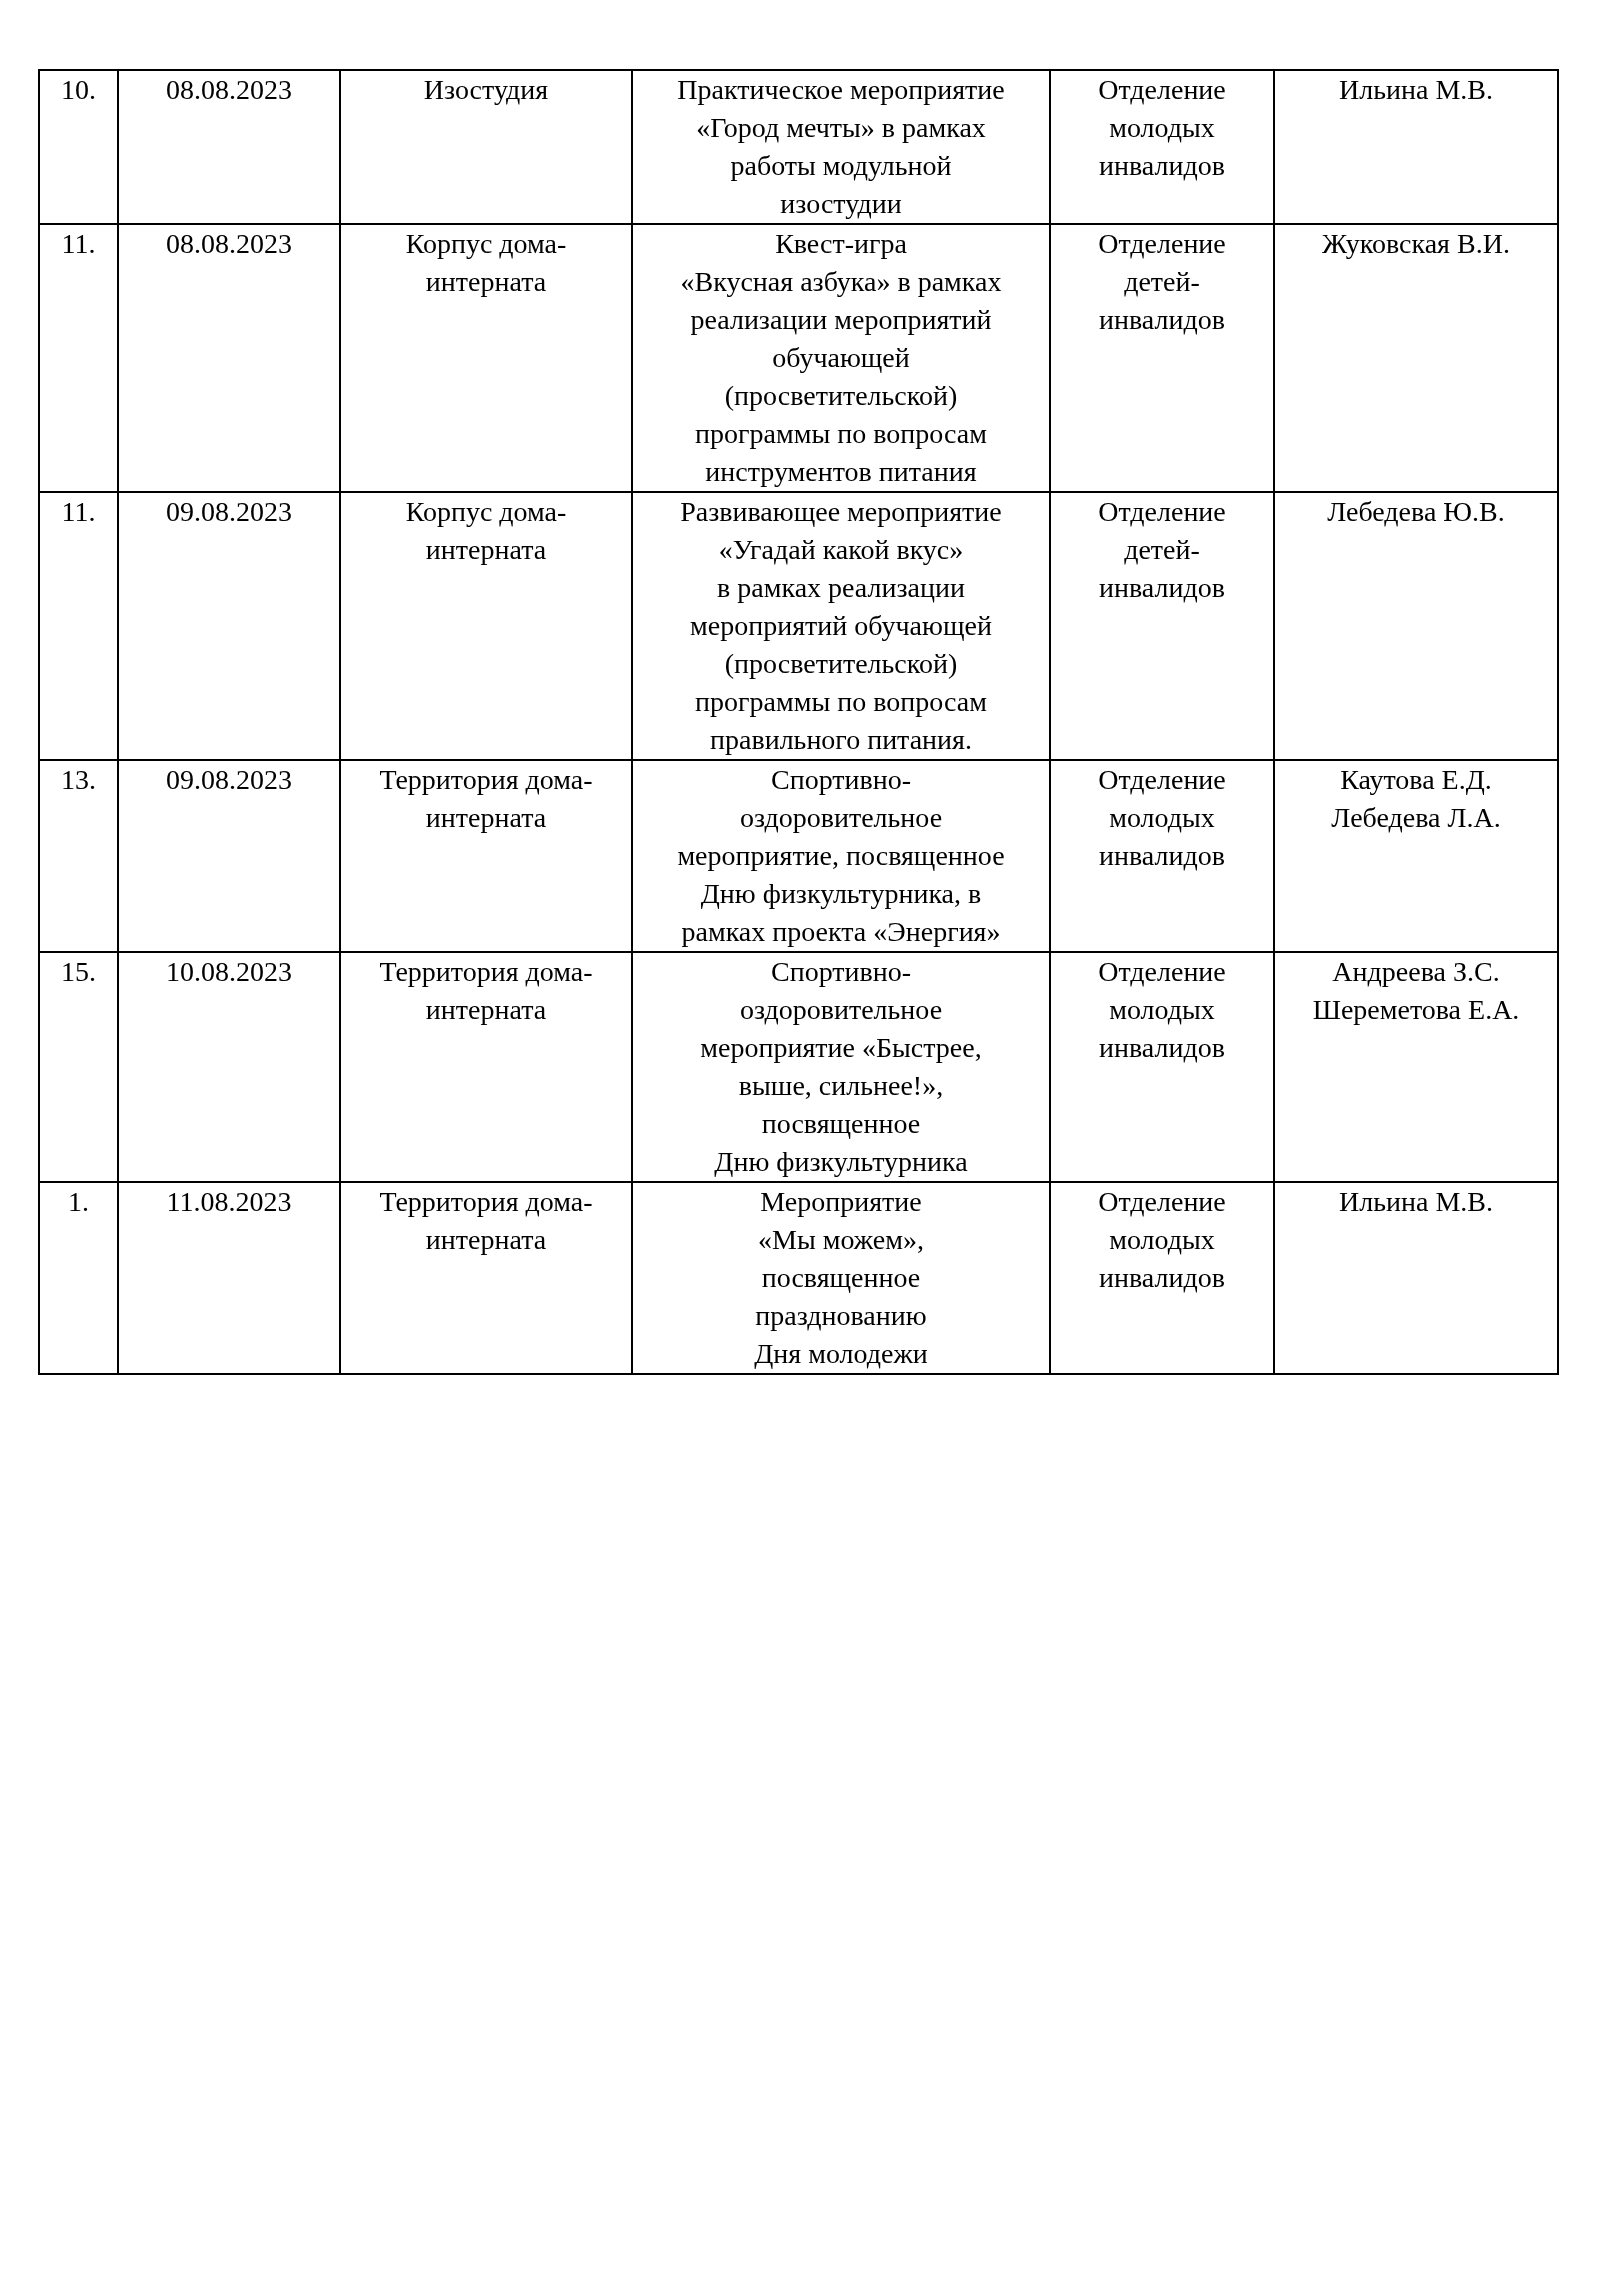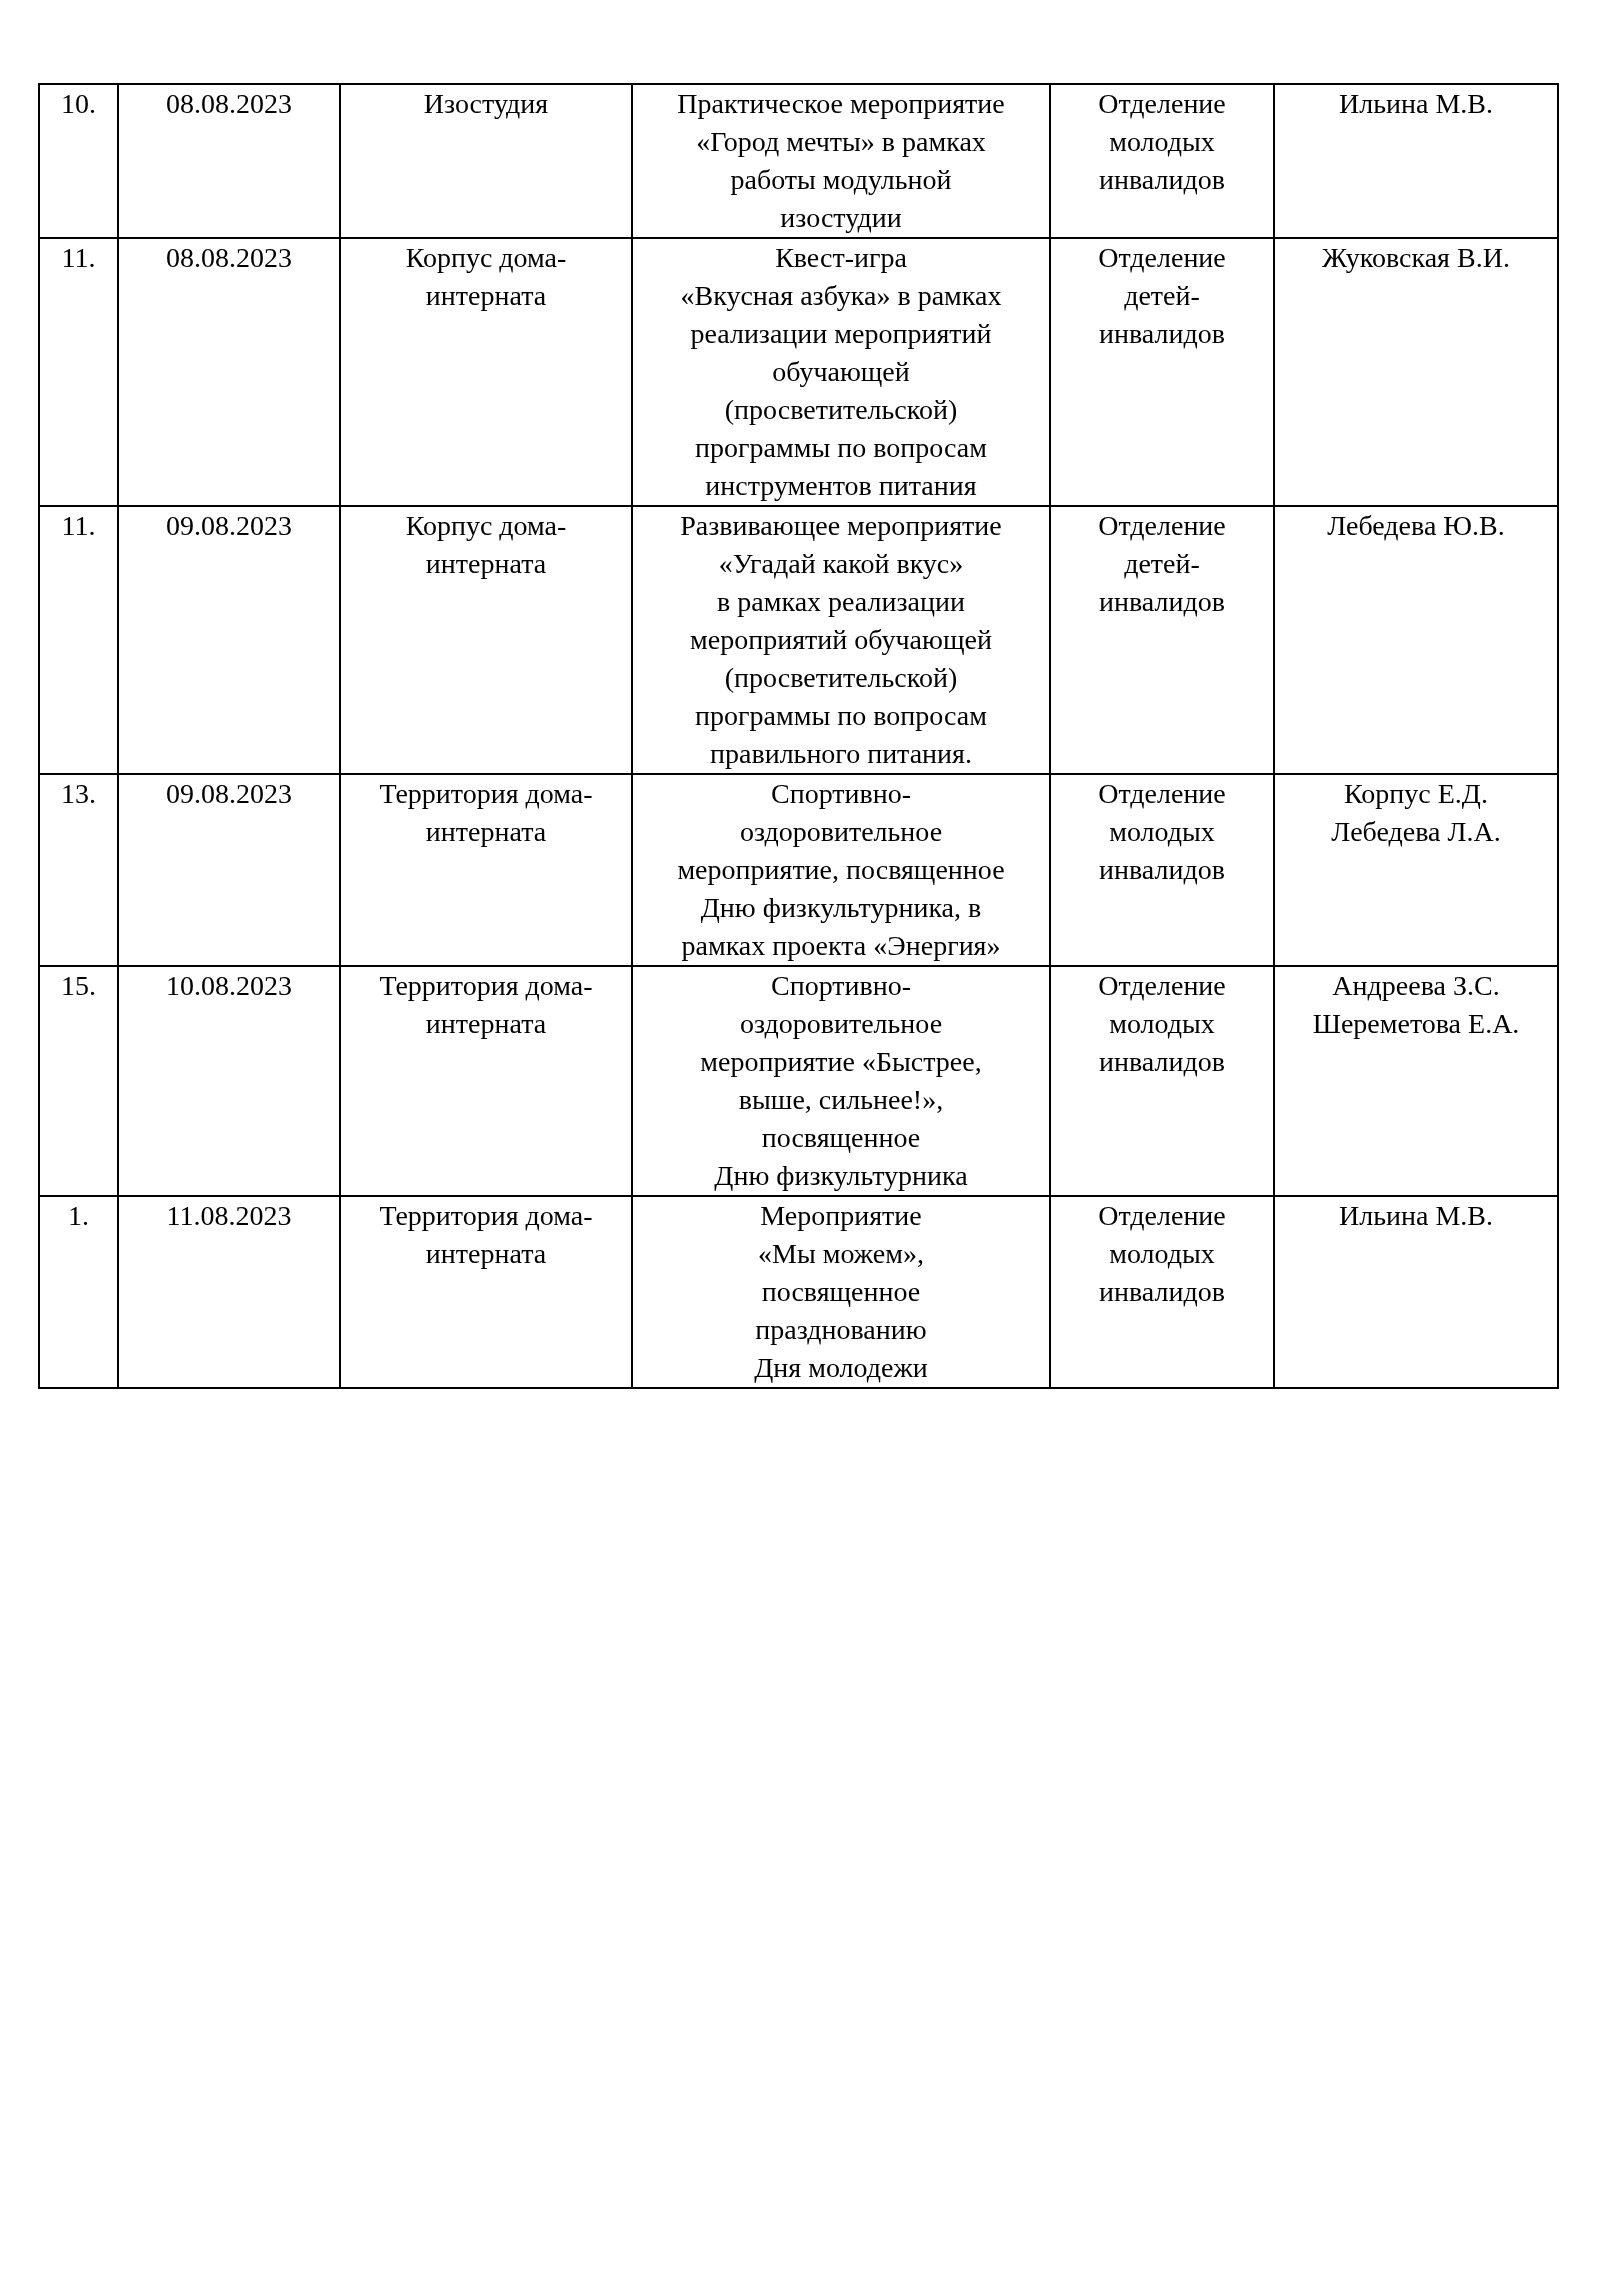--- a/index.html
+++ b/index.html
@@ -11,21 +11,21 @@
     position: relative;
     width: 1621px;
     height: 2293px;
     background: #ffffff;
     font-family: "Liberation Serif", "DejaVu Serif", serif;
     color: #000000;
   }
   table.schedule {
     position: absolute;
     left: 38px;
-    top: 83px;
+    top: 69px;
     width: 1520px;
     border-collapse: collapse;
     table-layout: fixed;
     border: 2px solid #000000;
   }
   table.schedule td {
     border: 2px solid #000000;
     vertical-align: top;
     text-align: center;
     font-size: 28px;
@@ -108,21 +108,21 @@
         <td>Территория дома-
 интерната</td>
         <td>Спортивно-
 оздоровительное
 мероприятие, посвященное
 Дню физкультурника, в
 рамках проекта «Энергия»</td>
         <td>Отделение
 молодых
 инвалидов</td>
-        <td>Корпус Е.Д.
+        <td>Каутова Е.Д.
 Лебедева Л.А.</td>
       </tr>
       <tr>
         <td>15.</td>
         <td>10.08.2023</td>
         <td>Территория дома-
 интерната</td>
         <td>Спортивно-
 оздоровительное
 мероприятие «Быстрее,

